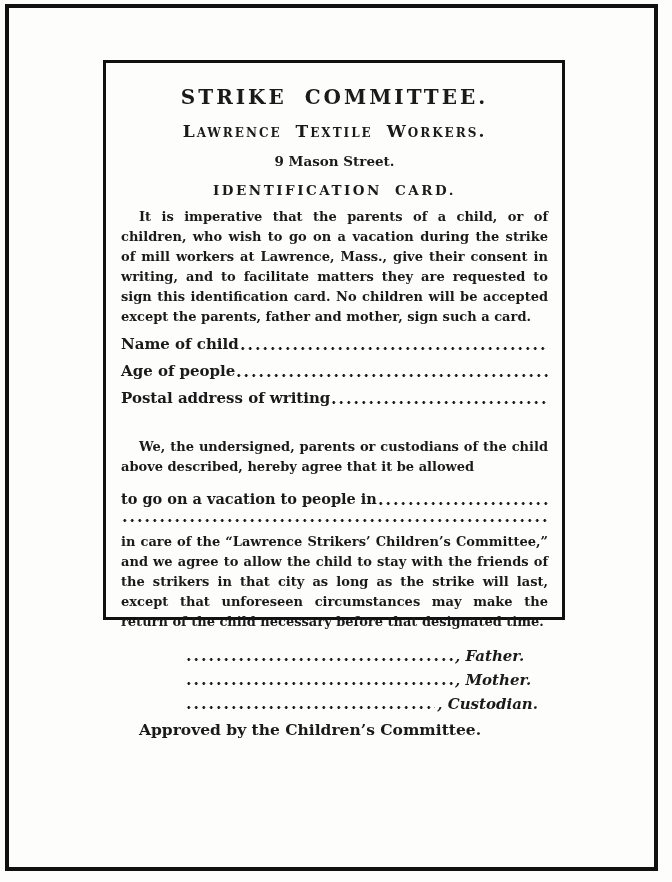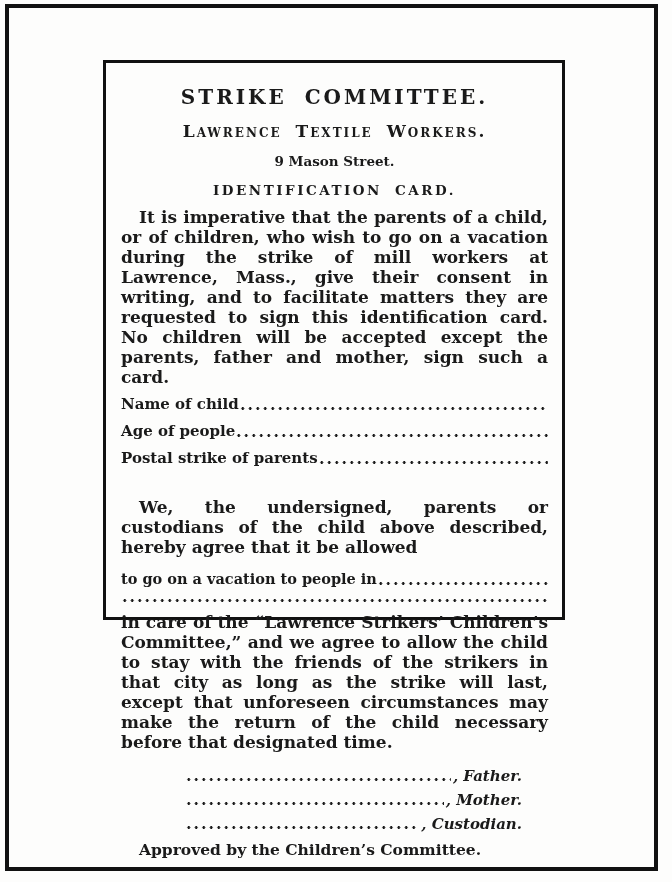--- a/index.html
+++ b/index.html
@@ -61,21 +61,21 @@
   .cardtype{
     text-align:center;
     font-size:13.5px;
     font-weight:700;
     letter-spacing:2.5px;
     word-spacing:6px;
     margin-top:13px;
   }
   
   .body{
-    font-size:17px;
+    font-size:13px;
     font-weight:700;
     line-height:20px;
     text-align:justify;
   }
   .indent{text-indent:18px;}
   .para1{margin-top:9px;}
   
   .dots{
     flex:1 1 auto;
     align-self:stretch;
@@ -106,21 +106,21 @@
     background-position:left calc(100% - 3px);
   }
   .para3{margin-top:6px;}
   
   .sig-block{margin-top:10px;}
   .sig-row{
     display:flex;
     align-items:flex-end;
     height:24px;
     margin-left:64px;
-    margin-right:26px;
+    margin-right:10px;
   }
   .sig-row .dots{max-width:268px;}
   .sig-label{
     font-style:italic;
     font-weight:700;
     font-size:15px;
     line-height:20px;
     white-space:nowrap;
     padding-left:2px;
   }
@@ -149,21 +149,21 @@
       <div class="fields">
         <div class="field-row">
           <span class="flabel">Name of child</span>
           <span class="dots"></span>
         </div>
         <div class="field-row">
           <span class="flabel">Age of people</span>
           <span class="dots"></span>
         </div>
         <div class="field-row">
-          <span class="flabel">Postal strike of parents</span>
+          <span class="flabel">Postal address of writing</span>
           <span class="dots"></span>
         </div>
       </div>
 
       <p class="body indent agreement-open">We, the undersigned, parents or custodians of the child above described, hereby agree that it be allowed</p>
 
       <div class="field-row vacation-row">
         <span class="flabel">to go on a vacation to people in</span>
         <span class="dots"></span>
       </div>

